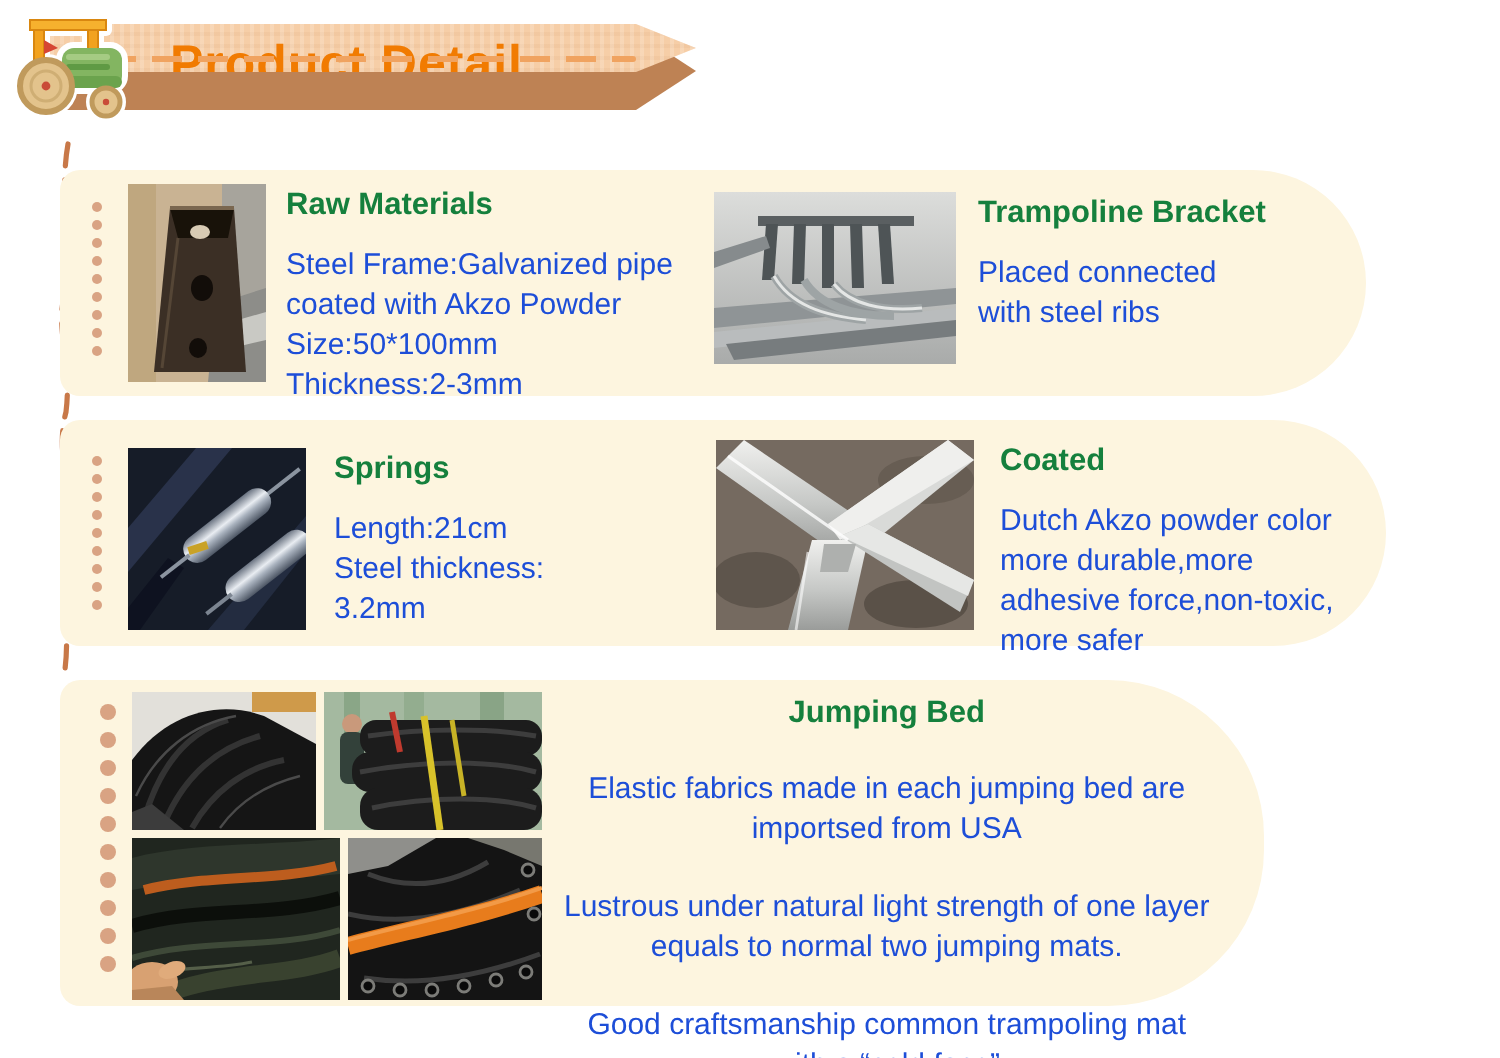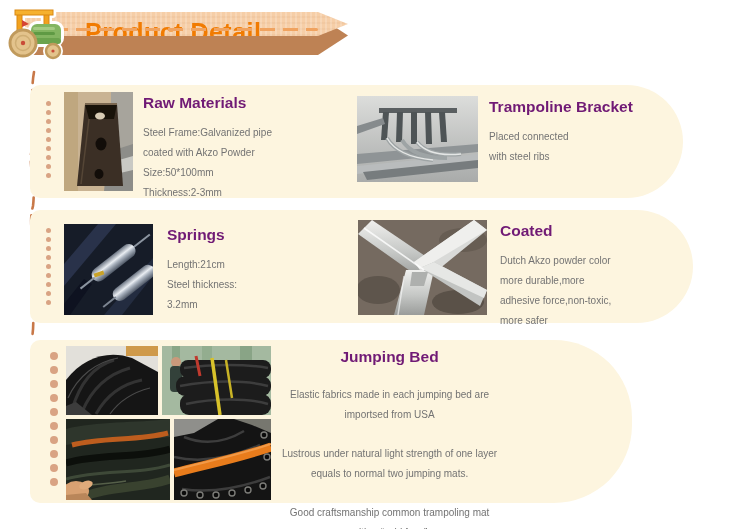--- a/index.html
+++ b/index.html
@@ -28,22 +28,22 @@
   .box2{left:30px;top:210px;width:653px;height:113px;border-radius:10px 57px 57px 10px;padding-left:10px;}
   .box3{left:30px;top:340px;width:602px;height:163px;border-radius:10px 78px 78px 10px;text-align:center;}
 
   .dots{position:absolute;display:flex;flex-direction:column;}
   .dots span{display:block;border-radius:50%;background:#d9a383;}
   .dots-small span{width:5px;height:5px;margin-bottom:4px;}
   .dots-big span{width:8px;height:8px;margin-bottom:6px;}
 
   .photo{position:absolute;overflow:hidden;line-height:0;}
   .tblock{position:absolute;}
-  .tblock h3{margin:0 0 11px 0;font-size:15.5px;font-weight:bold;color:#701a75;}
-  .tbody{font-size:10px;line-height:20px;color:#737373;}
+  .tblock h3{margin:0 0 11px 0;font-size:15.5px;font-weight:bold;color:#15803d;}
+  .tbody{font-size:15px;line-height:20px;color:#1d4ed8;}
   .para{margin-bottom:9px;margin-top:19px;}
   .para:last-child{margin-bottom:0;}
 </style>
 </head>
 <body>
 
 <div class="page">
 
   <div>
     <div class="banner-shadow"></div>

